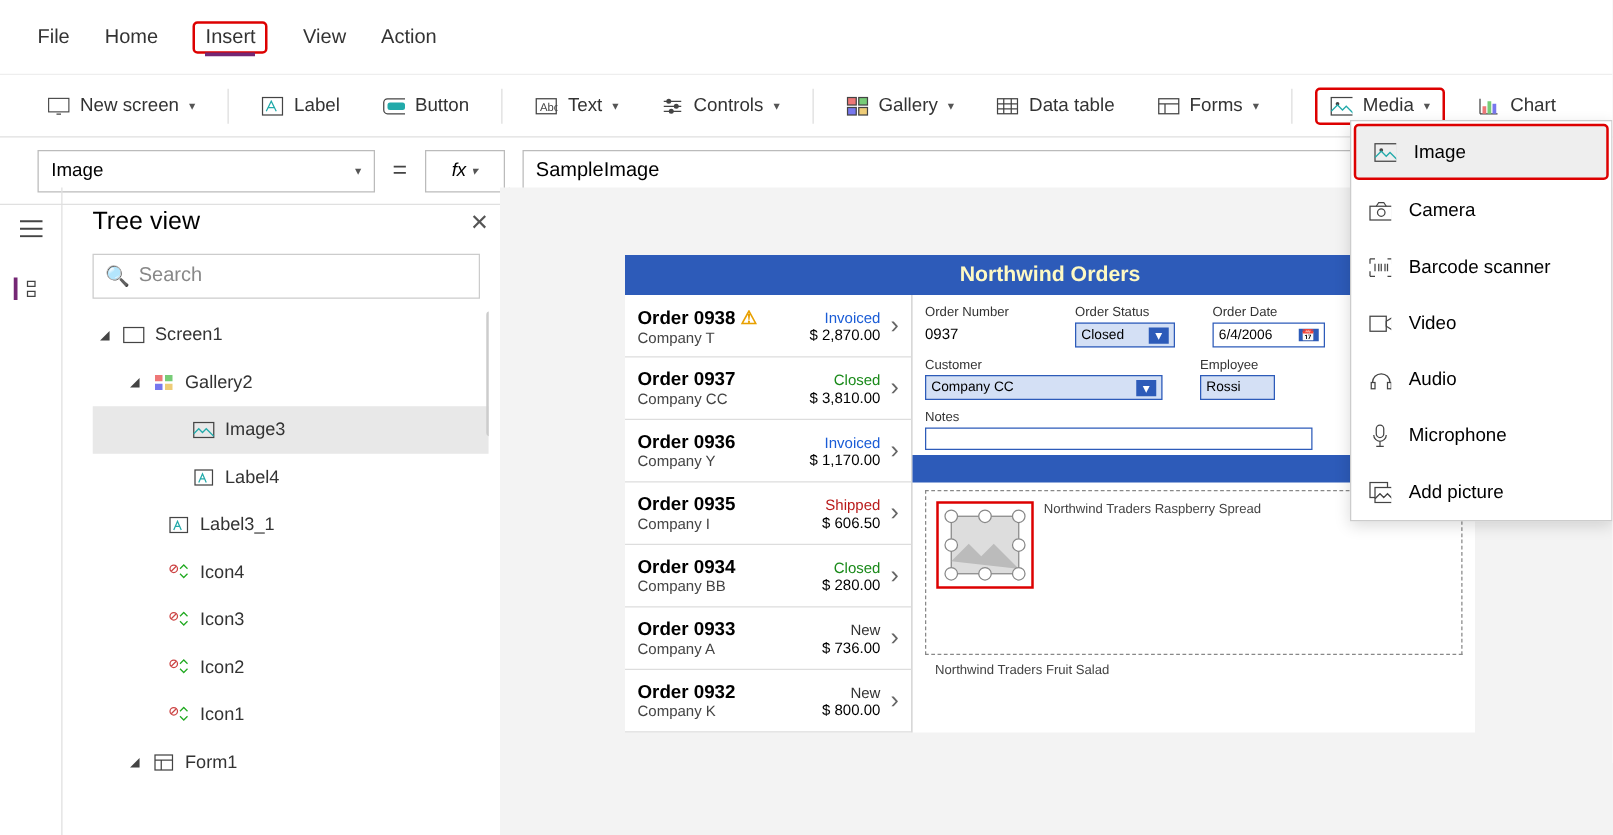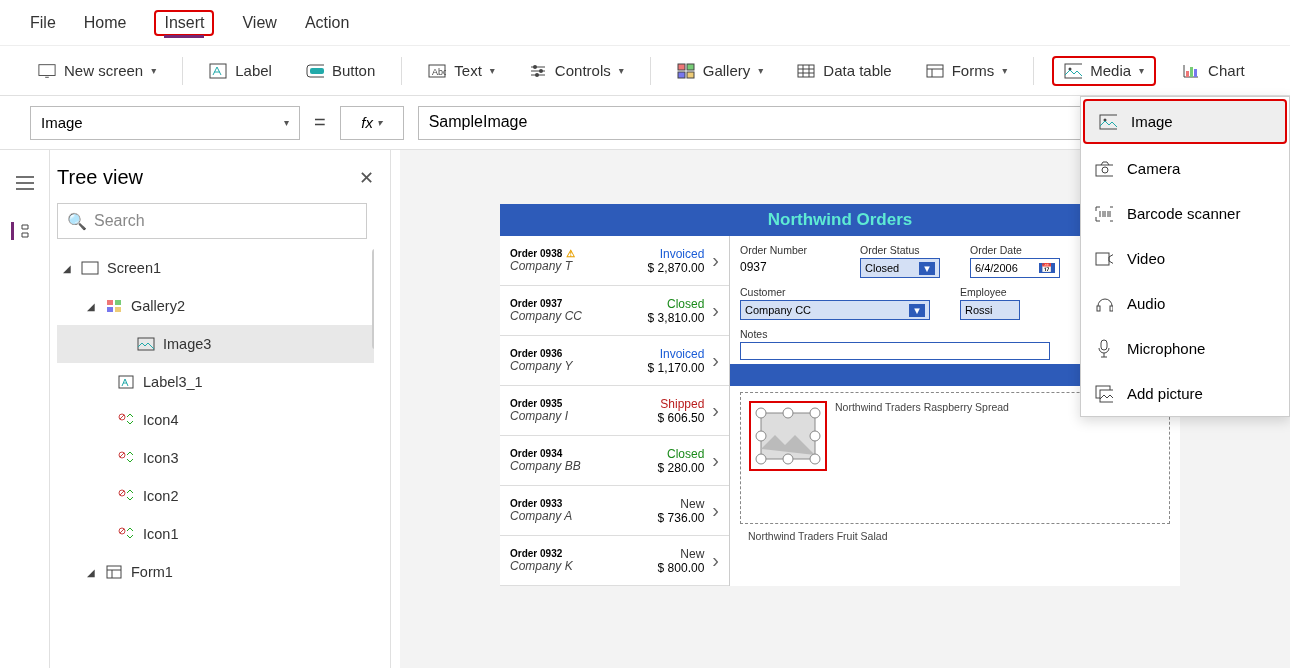--- a/index.html
+++ b/index.html
@@ -1,19 +1,19 @@
 <!DOCTYPE html>
 <html><head>
 <meta charset="utf-8">
 <style>
 * { box-sizing: border-box; margin: 0; padding: 0; font-family: "Segoe UI", Arial, sans-serif; }
 body { width: 1290px; height: 668px; background: #fff; overflow: hidden; position: relative; }
 
 
-.top-menu { height: 46px; display: flex; align-items: center; padding: 16px 30px; gap: 28px; border-bottom: 1px solid #eee; }
+.top-menu { height: 60px; display: flex; align-items: center; padding: 16px 30px; gap: 28px; border-bottom: 1px solid #eee; }
 .top-menu-item { font-size: 16px; color: #333; cursor: pointer; padding: 4px 0; }
 .top-menu-item.active { border-bottom: 3px solid #742774; font-weight: 400; }
 .highlight-red { border: 2px solid #d00; border-radius: 4px; padding: 2px 8px; }
 
 
 .ribbon { height: 50px; display: flex; align-items: center; padding: 0 30px; gap: 18px; border-bottom: 1px solid #e0e0e0; }
 .ribbon-btn { display: flex; align-items: center; gap: 8px; font-size: 15px; color: #333; cursor: pointer; padding: 6px 8px; }
 .ribbon-sep { width: 1px; height: 28px; background: #ddd; }
 .chev-down { font-size: 10px; color: #555; }
 
@@ -21,47 +21,47 @@
 .formula-row { height: 54px; display: flex; align-items: center; padding: 0 30px; gap: 14px; border-bottom: 1px solid #e0e0e0; }
 .prop-select { width: 270px; height: 34px; border: 1px solid #bbb; display: flex; align-items: center; padding: 0 10px; font-size: 15px; justify-content: space-between; }
 .eq { font-size: 20px; color: #444; }
 .fx-box { width: 64px; height: 34px; border: 1px solid #bbb; display: flex; align-items: center; justify-content: center; font-style: italic; font-size: 15px; gap:4px;}
 .formula-input { flex: 1; height: 34px; border: 1px solid #bbb; padding: 5px 10px; font-size: 16px; font-family: Consolas, monospace; }
 
 
 .left-rail { position: absolute; left: 0; top: 150px; width: 50px; height: 518px; border-right: 1px solid #e0e0e0; display: flex; flex-direction: column; align-items: center; padding-top: 24px; gap: 30px; }
 
 
-.tree-panel { position: absolute; left: 41px; top: 150px; width: 350px; height: 518px; border-right: 1px solid #e0e0e0; padding: 16px; }
+.tree-panel { position: absolute; left: 58px; top: 150px; width: 350px; height: 518px; border-right: 1px solid #e0e0e0; padding: 16px; }
 .tree-header { display: flex; justify-content: space-between; align-items: center; margin-bottom: 14px; }
 .tree-title { font-size: 20px; }
 .close-x { font-size: 18px; color: #555; cursor: pointer; }
 .tree-search { width: 310px; height: 36px; border: 1px solid #ccc; display: flex; align-items: center; padding: 0 10px; gap: 8px; color: #888; margin-bottom: 10px; }
 
 .tree-scroll { position: relative; height: 400px; overflow: hidden; }
 .tree-node { display: flex; align-items: center; gap: 8px; height: 38px; font-size: 14.5px; color: #333; cursor: pointer; }
 .tree-node.selected { background: #e8e8e8; }
 .tree-indent-1 { padding-left: 6px; }
 .tree-indent-2 { padding-left: 30px; }
 .tree-indent-3 { padding-left: 60px; }
 .tree-indent-4 { padding-left: 80px; }
 .tree-exp { font-size: 10px; color: #444; width: 10px; }
 .tree-scrollbar { position: absolute; right: -4px; top: 0; width: 6px; height: 100px; background: #ccc; border-radius: 3px; }
 
 
 .canvas-area { position: absolute; left: 400px; top: 150px; width: 890px; height: 518px; background: #f3f3f3; }
 .app-preview { position: absolute; left: 100px; top: 54px; width: 680px; background: #fff; }
-.app-header { height: 32px; background: #2d5bb9; color: #5eead4; display: flex; align-items: center; justify-content: center; font-size: 17px; font-weight: 600; position: relative; }
+.app-header { height: 32px; background: #2d5bb9; color: #fef9c3; display: flex; align-items: center; justify-content: center; font-size: 17px; font-weight: 600; position: relative; }
 .trash-icon { position: absolute; right: 8px; top: 6px; font-size: 16px; }
 .app-body { display: flex; }
 .order-list { width: 230px; border-right: 1px solid #ccc; }
 .order-row { height: 50px; border-bottom: 1px solid #ddd; display: flex; align-items: center; padding: 0 10px; gap: 2px; }
 .order-left { flex: 1; }
-.order-title { font-size: 10px; font-weight: 600; display: flex; align-items: flex-end; gap: 4px; }
-.order-company { font-size: 12px; color: #444; font-style: italic; }
+.order-title { font-size: 15px; font-weight: 600; display: flex; align-items: flex-end; gap: 4px; }
+.order-company { font-size: 12px; color: #444; }
 .order-right { text-align: right; }
 .order-status { font-size: 12px; }
 .status-Invoiced { color: #1a5cd6; }
 .status-Closed { color: #1a8a1a; }
 .status-Shipped { color: #b91c1c; }
 .status-New { color: #333; }
 .order-price { font-size: 12px; }
 .order-chev { font-size: 20px; color: #666; margin-left: 6px; }
 
 .detail-pane { flex: 1; padding: 8px 10px; font-size: 11px; position: relative; }
@@ -268,20 +268,29 @@
         <span>Gallery2</span>
       </div>
     <div class="tree-node tree-indent-4 selected">
         <span class="ico">
           <svg width="18" height="14">
             <rect x="1" y="1" width="16" height="12" fill="none" stroke="#444"></rect>
             <path d="M1 10l4-4 3 3 3-3 6 6" stroke="#2aa" fill="none"></path>
           </svg>
         </span>
         <span>Image3</span>
+      </div>
+    <div class="tree-node tree-indent-4">
+        <span class="ico">
+          <svg width="16" height="14">
+            <rect x="1" y="1" width="14" height="12" fill="none" stroke="#444"></rect>
+            <path d="M4 11l3-7 3 7M5 8h4" stroke="#2aa" fill="none"></path>
+          </svg>
+        </span>
+        <span>Label4</span>
       </div>
     <div class="tree-node tree-indent-3">
         <span class="ico">
           <svg width="16" height="14">
             <rect x="1" y="1" width="14" height="12" fill="none" stroke="#444"></rect>
             <path d="M4 11l3-7 3 7M5 8h4" stroke="#2aa" fill="none"></path>
           </svg>
         </span>
         <span>Label3_1</span>
       </div>

